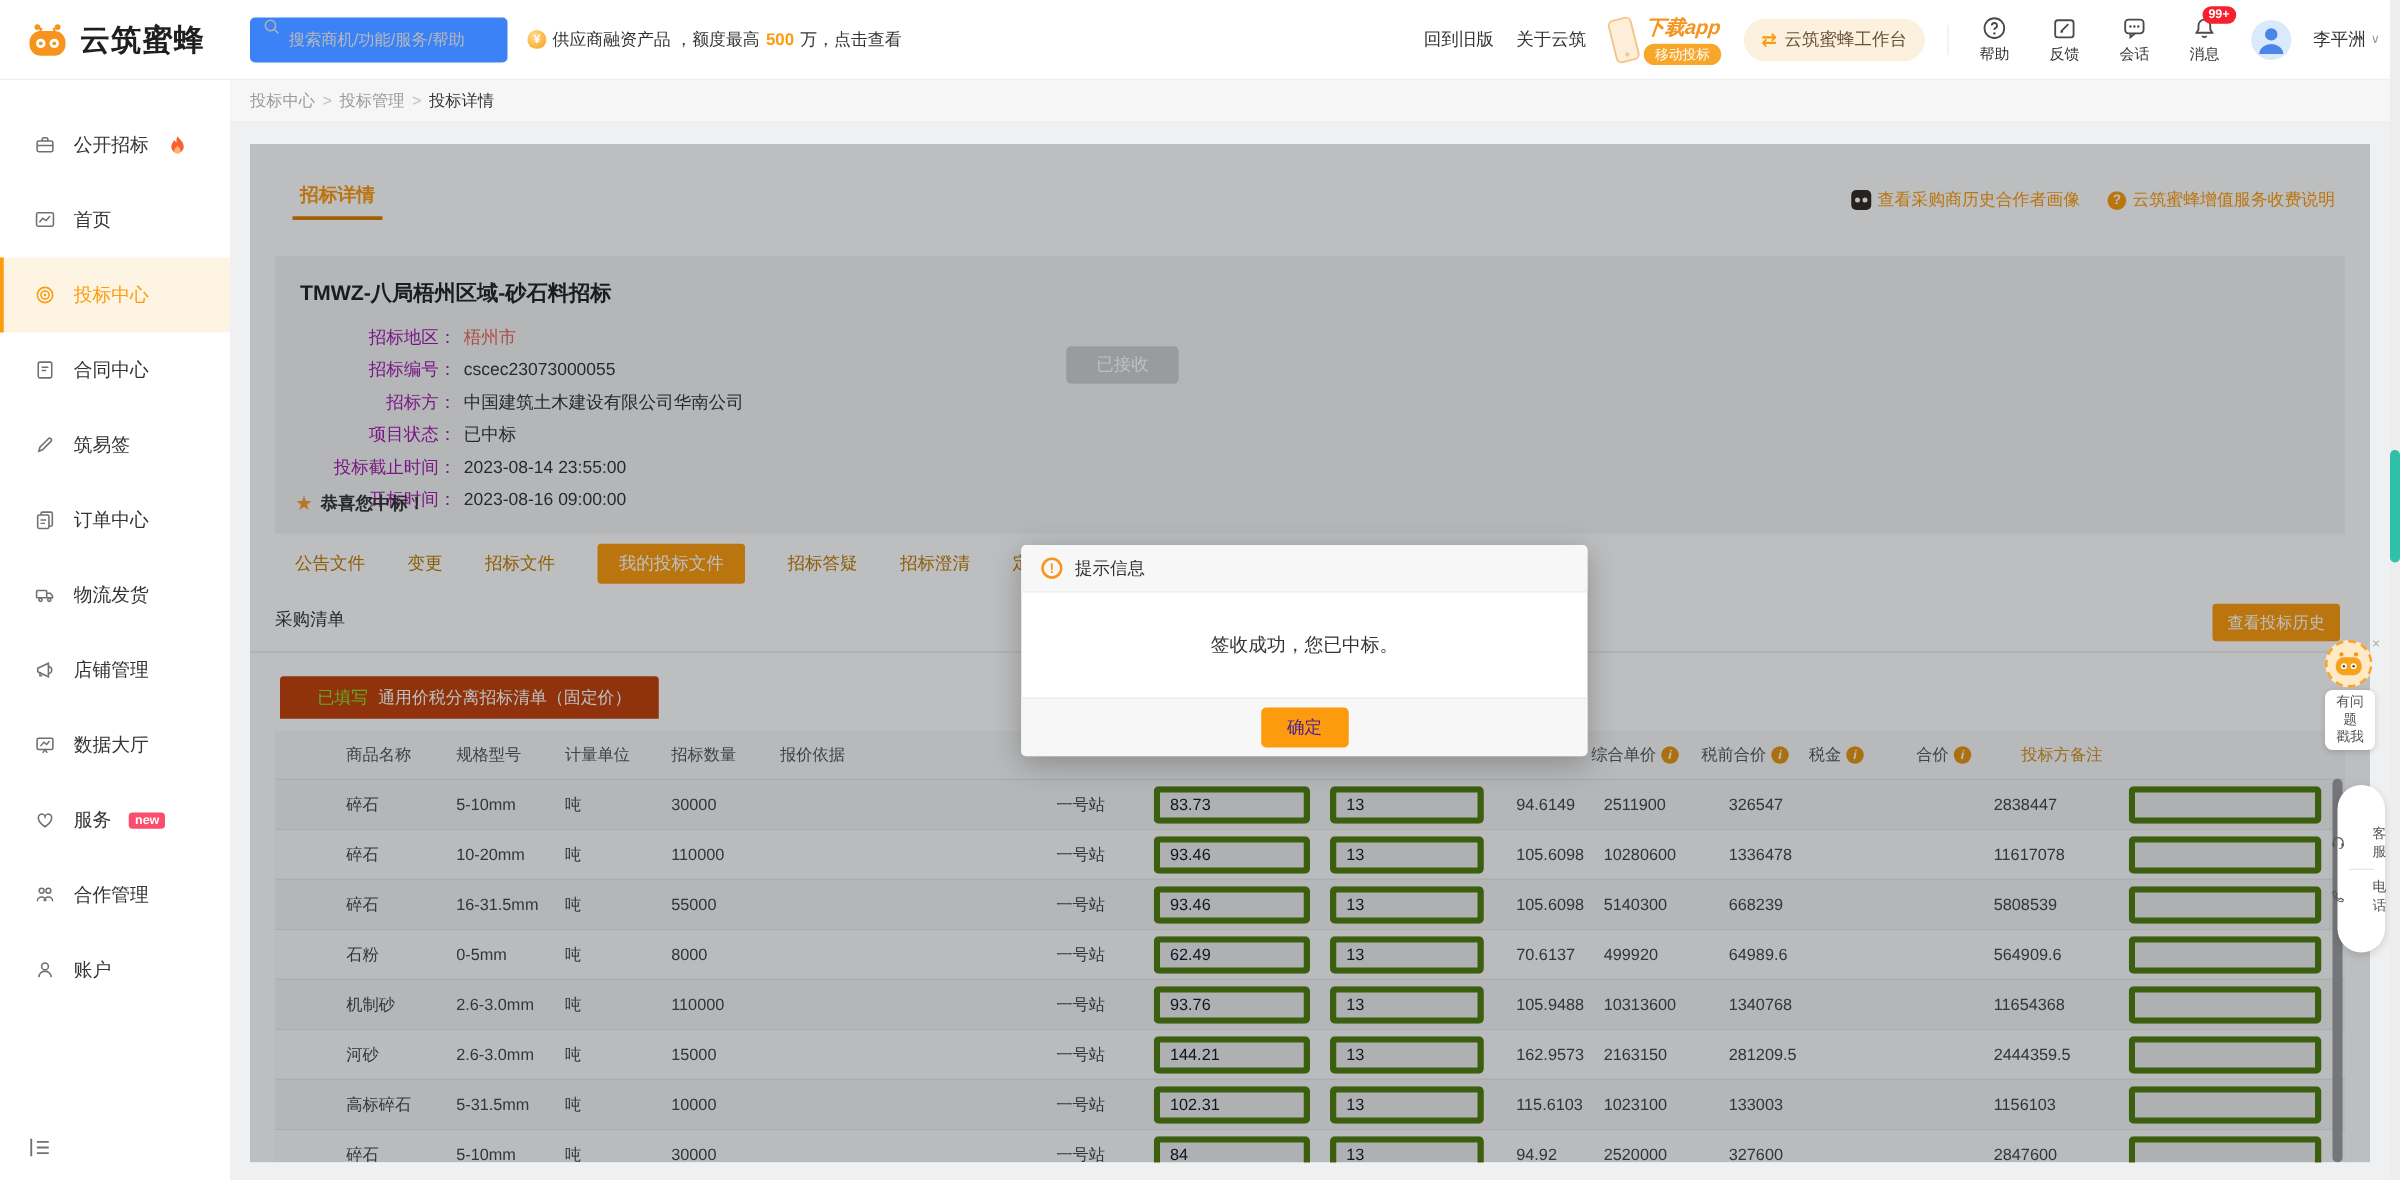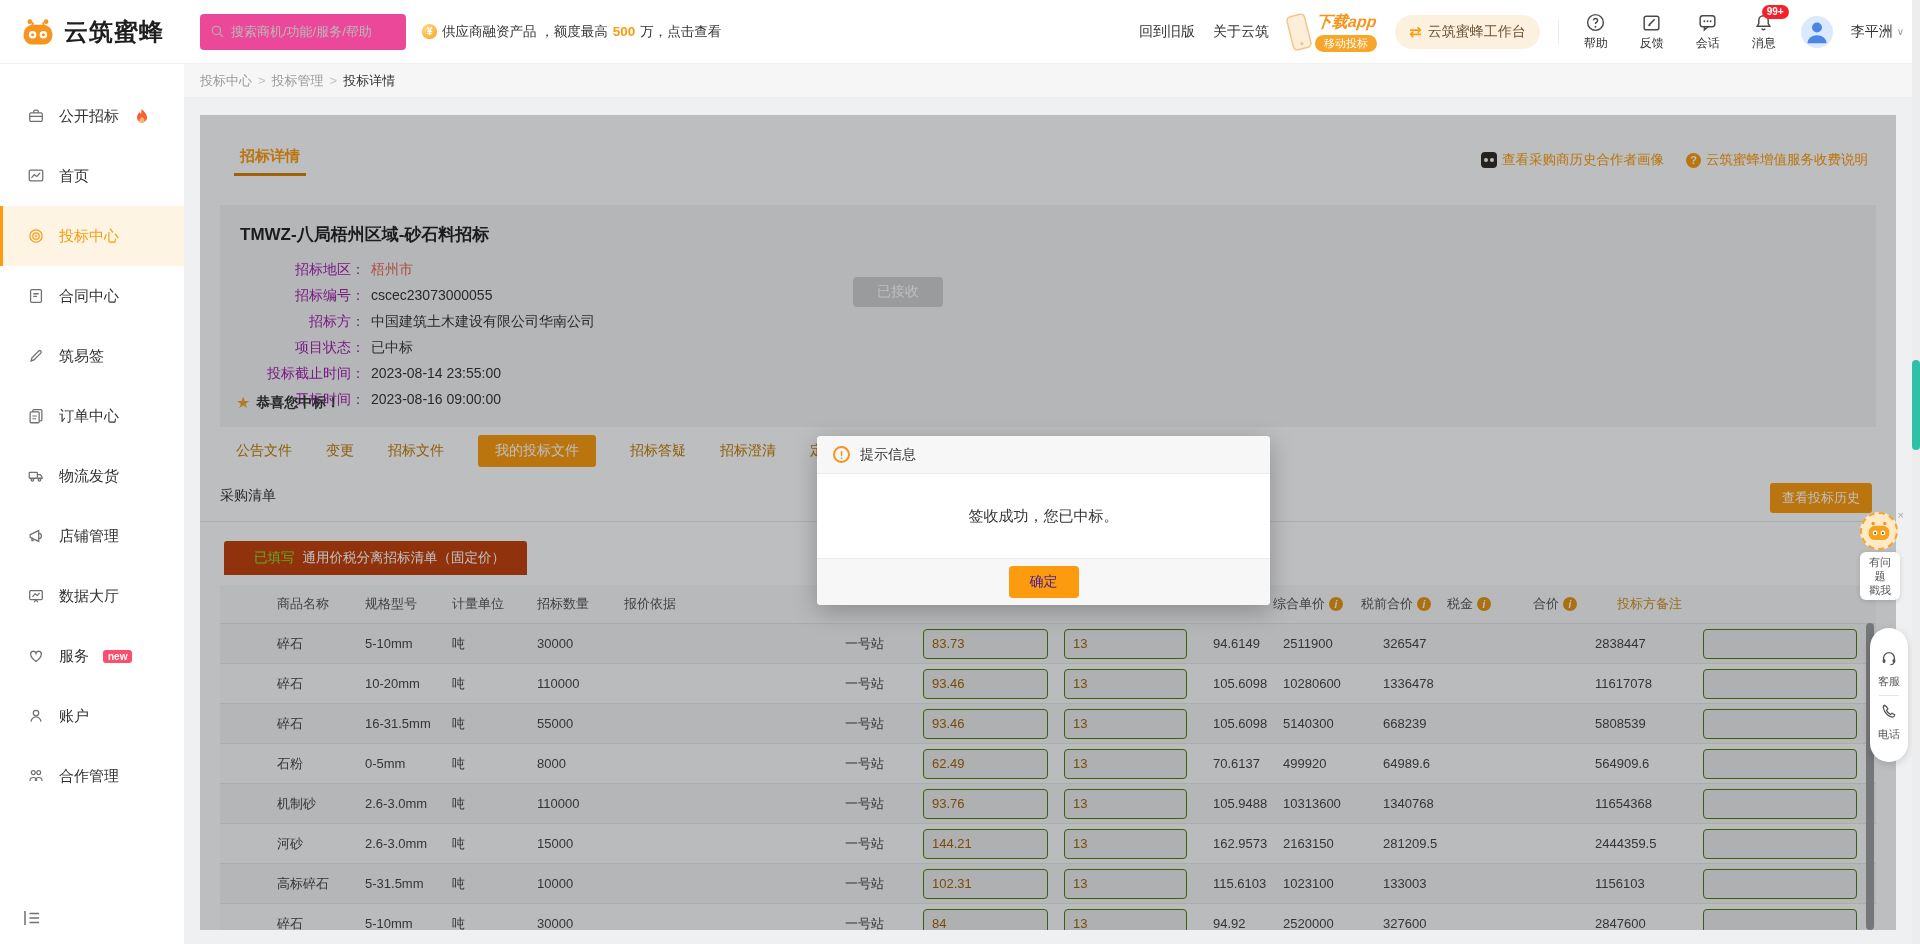--- a/index.html
+++ b/index.html
@@ -4,22 +4,22 @@
 <style>
   * { margin:0; padding:0; box-sizing:border-box; }
   html,body { width:1920px; height:944px; overflow:hidden; background:#eff0f1;
     font-family:"Liberation Sans","DejaVu Sans",sans-serif; font-size:14px; color:#333; }
 
   
   .topbar { position:absolute; left:0; top:0; width:1920px; height:64px; background:#fff;
     display:flex; align-items:center; z-index:40; border-bottom:1px solid #f0f0f0; }
   .logo-block { width:184px; display:flex; align-items:center; gap:8px; padding-left:20px; flex:0 0 184px; }
   .logo-name { font-size:24px; font-weight:bold; color:#1f1f1f; letter-spacing:1px; white-space:nowrap; }
-  .search-box { margin-left:16px; width:206px; height:36px; background:#ec4899; border-radius:4px;
-    display:flex; align-items:center; padding:0 10px; gap:6px; flex:0 0 auto; }
+  .search-box { margin-left:16px; width:206px; height:36px; background:#3b82f6; border-radius:4px;
+    display:flex; padding:0 10px; gap:6px; flex:0 0 auto; }
   .search-box input { border:none; outline:none; background:transparent; font-size:13px; width:160px; color:#333; }
   .search-box input::placeholder { color:#b9b9b9; }
   .announce { margin-left:16px; display:flex; align-items:center; gap:5px; font-size:13.5px; color:#333; white-space:nowrap; cursor:pointer; }
   .money-bag { width:15px; height:15px; border-radius:50% 50% 45% 45%; background:radial-gradient(circle at 35% 30%,#ffd988,#f7a21b);
     color:#fff; font-size:10px; display:flex; align-items:center; justify-content:center; font-weight:bold; }
   .hl-orange { color:#fc9b0d; font-weight:bold; }
   .top-right { margin-left:auto; display:flex; align-items:center; gap:18px; padding-right:16px; }
   .top-link { font-size:14px; color:#333; cursor:pointer; white-space:nowrap; }
   .dl-app { display:flex; align-items:center; gap:4px; cursor:pointer; }
   .dl-texts { display:flex; flex-direction:column; align-items:center; gap:2px; }
@@ -105,22 +105,22 @@
   .thead .hc:first-child { padding-left:57px; }
   .hc { display:flex; align-items:center; gap:4px; white-space:nowrap; }
   .hc.orange { color:#d18f1f; }
   .info-i { width:14px; height:14px; border-radius:50%; background:#e6940e; color:#fff; font-size:10px; font-style:italic;
     font-weight:bold; display:flex; align-items:center; justify-content:center; cursor:pointer; }
   .trow { display:grid; grid-template-columns:145px 87px 85px 87px 221px 78px 141px 149px 70px 100px 212px 108px 172px;
     height:40px; align-items:center; font-size:13px; color:#444; border-top:1px solid #e5e6e8; background:#fbfbfc; }
   .trow.dark { background:#f3f4f6; }
   .trow .tc:first-child { padding-left:57px; }
   .tc { white-space:nowrap; overflow:hidden; }
-  .cell-input { height:30px; width:125px; background:#ececec; border:1px solid #4d7c0f; border-radius:4px;
-    color:#a16207; font-size:13px; padding:0 8px; font-family:inherit; }
+  .cell-input { height:30px; width:125px; background:#ececec; border:5px solid #4d7c0f; border-radius:4px;
+    color:#0f172a; font-size:13px; padding:0 8px; font-family:inherit; }
   .cell-input.rate { width:123px; }
   .cell-input.remark { width:154px; background:#ececec; }
   .inner-scroll { position:absolute; left:1666px; top:508px; width:8px; height:307px; background:#9b9da1; border-radius:4px; cursor:pointer; }
 
   
   .modal { position:absolute; left:817px; top:436px; width:453px; background:#fff; z-index:100;
     border-radius:4px; box-shadow:0 6px 24px rgba(0,0,0,0.25); overflow:hidden; }
   .m-head { height:38px; background:#f7f7f7; border-bottom:1px solid #ececec; display:flex; align-items:center; gap:10px; padding:0 16px; }
   .m-ic { width:17px; height:17px; border-radius:50%; border:2px solid #f7941d; color:#f7941d; font-weight:bold;
     font-size:11px; display:flex; align-items:center; justify-content:center; }
@@ -133,21 +133,21 @@
   
   .helper { position:absolute; left:1860px; top:512px; z-index:110; width:48px; }
   .helper-bee { width:38px; height:38px; border-radius:50%; background:#ffe9c7; border:2px dashed #f7a62a;
     display:flex; align-items:center; justify-content:center; cursor:pointer; }
   .helper-close { position:absolute; right:4px; top:-2px; font-size:11px; color:#aaa; cursor:pointer; line-height:1; }
   .helper-label { margin-top:2px; background:#fff; border-radius:6px; box-shadow:0 1px 5px rgba(0,0,0,0.15);
     font-size:11px; color:#555; text-align:center; padding:3px 4px; width:40px; line-height:14px; cursor:pointer; }
   .side-pill { position:absolute; left:1870px; top:628px; width:38px; height:134px; background:#fff; border-radius:19px;
     box-shadow:0 2px 8px rgba(0,0,0,0.15); z-index:110; display:flex; flex-direction:column; align-items:center;
     justify-content:center; gap:6px; padding:8px 0; }
-  .pill-item { display:flex; flex-direction:column; align-items:center; gap:7px; cursor:pointer; }
+  .pill-item { display:flex; align-items:center; gap:21px; cursor:pointer; }
   .pill-item span { font-size:11px; color:#555; }
   .pill-div { width:20px; height:1px; background:#e5e5e5; }
 
   
   .pg-track { position:absolute; right:0; top:0; width:8px; height:944px; background:#ededee; z-index:120; }
   .pg-thumb { position:absolute; right:0; top:360px; width:8px; height:90px; background:#2fc1a7; border-radius:4px; cursor:pointer; }
 </style>
 </head>
 <body>
 
@@ -326,32 +326,32 @@
     </div>
     <div class="side-item">
       <svg width="18" height="18" viewBox="0 0 20 20">
         <path d="M10 16 C5.8 13 4.2 10.8 4.2 8.6 A3 3 0 0 1 10 7 A3 3 0 0 1 15.8 8.6 C15.8 10.8 14.2 13 10 16 Z" fill="none" stroke="#707070" stroke-width="1.4"></path>
       </svg>
       <span>服务</span>
       <span class="new-badge">new</span>
     </div>
     <div class="side-item">
       <svg width="18" height="18" viewBox="0 0 20 20">
-        <circle cx="10" cy="6.8" r="3" fill="none" stroke="#707070" stroke-width="1.4"></circle>
-        <path d="M4.5 16.5 a5.5 5.5 0 0 1 11 0" fill="none" stroke="#707070" stroke-width="1.4"></path>
-      </svg>
-      <span>账户</span>
-    </div>
-    <div class="side-item">
-      <svg width="18" height="18" viewBox="0 0 20 20">
         <circle cx="7" cy="6.2" r="2.2" fill="none" stroke="#707070" stroke-width="1.3"></circle>
         <circle cx="13" cy="6.2" r="2.2" fill="none" stroke="#707070" stroke-width="1.3"></circle>
         <path d="M3.2 15.5 a3.8 3.8 0 0 1 7.6 0 M9.2 15.5 a3.8 3.8 0 0 1 7.6 0" fill="none" stroke="#707070" stroke-width="1.3"></path>
       </svg>
       <span>合作管理</span>
+    </div>
+    <div class="side-item">
+      <svg width="18" height="18" viewBox="0 0 20 20">
+        <circle cx="10" cy="6.8" r="3" fill="none" stroke="#707070" stroke-width="1.4"></circle>
+        <path d="M4.5 16.5 a5.5 5.5 0 0 1 11 0" fill="none" stroke="#707070" stroke-width="1.4"></path>
+      </svg>
+      <span>账户</span>
     </div>
   </div>
   <div class="collapse-btn">
     <svg width="20" height="18" viewBox="0 0 20 18">
       <path d="M3 2 v14 M7.5 4.5 h9.5 M7.5 9 h9.5 M7.5 13.5 h9.5" stroke="#707070" stroke-width="1.5" fill="none"></path>
     </svg>
   </div>
 </aside>
 
 <nav class="breadcrumb">

